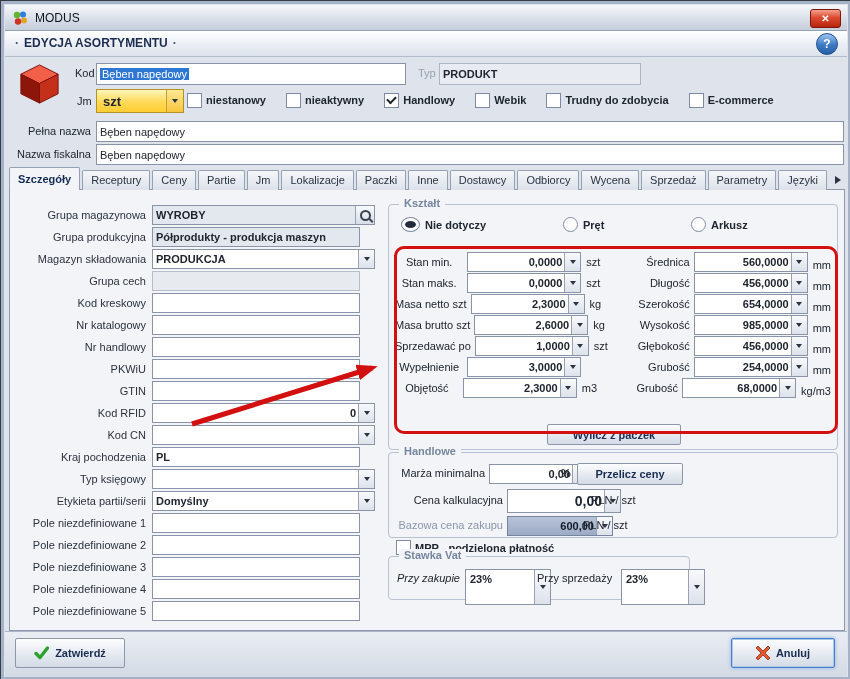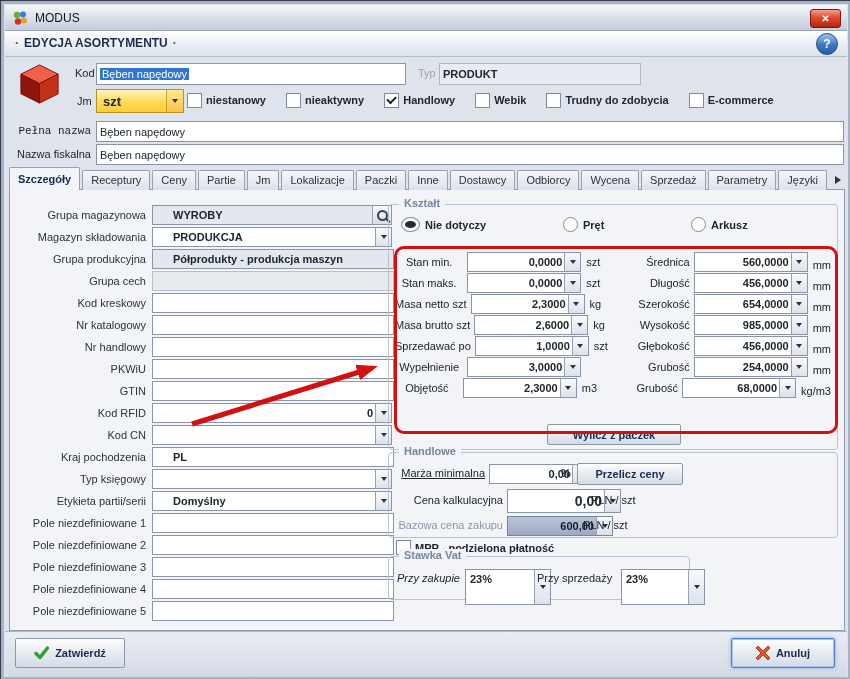--- a/index.html
+++ b/index.html
@@ -37,39 +37,39 @@
 #typ-label{left:417px;top:66px;color:#98a1b0;}
 #typ-field{left:438px;top:62px;width:194px;height:20px;background:#e8ebf1;border-color:#aeb6c5;font-weight:bold;}
 #jm-label{left:76px;top:94px;}
 .jm-combo{position:absolute;left:95px;top:88px;width:80px;height:22px;background:linear-gradient(#fff6bd,#ffd957 55%,#ffcc33);border:1px solid #b3922a;display:flex;align-items:center;font-weight:bold;font-size:13px;padding-left:6px;}
 .jm-combo .jbtn{position:absolute;right:0;top:0;bottom:0;width:16px;background:linear-gradient(#ffe894,#f8c63e);border-left:1px solid #c2a132;display:flex;align-items:center;justify-content:center;}
 .flags{position:absolute;left:186px;top:88px;height:22px;display:flex;align-items:center;}
 .cb{display:flex;align-items:center;margin-right:20px;}
 .cbox{width:13px;height:13px;background:#fff;border:1px solid #7f8aa0;margin-right:4px;position:relative;flex:none;}
 .cbox.checked::after{content:"";position:absolute;left:2px;top:2px;width:7px;height:4px;border-left:2px solid #1c222c;border-bottom:2px solid #1c222c;transform:rotate(-45deg);}
 .cb .t{font-weight:bold;}
-#pelna-label{left:0;top:124px;width:90px;font-family:Liberation Mono, monospace;}
+#pelna-label{left:0;top:124px;width:90px;}
 #pelna-input{left:95px;top:120px;width:740px;height:19px;}
 #fiskalna-label{left:0;top:147px;width:90px;}
 #fiskalna-input{left:95px;top:143px;width:740px;height:19px;}
 
 
 .tabbar{position:absolute;left:8px;top:167px;height:22px;display:flex;align-items:flex-end;z-index:3;}
 .tab{height:19px;line-height:19px;padding:0 8px;background:linear-gradient(#f4f6f9,#dce1ea);border:1px solid #95a0b3;border-bottom:none;border-radius:2px 2px 0 0;margin-right:2px;color:#2a3342;white-space:nowrap;}
 .tab.active{height:22px;line-height:22px;background:#f2f4f7;font-weight:bold;color:#132c55;}
 .tab-more{width:0;height:0;border:4px solid transparent;border-left:6px solid #2a3342;margin:0 0 6px 6px;}
 
 
 .panel{position:absolute;left:8px;top:188px;width:834px;height:440px;background:#f2f4f7;border:1px solid #8f99ac;}
 
 
 .left-col{position:absolute;left:6px;top:14px;}
 .lrow{display:flex;align-items:center;height:22px;}
 .lrow .ll{width:130px;text-align:right;padding-right:6px;color:#2c323e;white-space:nowrap;}
-.fv{position:relative;width:200px;height:18px;background:#fff;border:1px solid #8a94a8;display:flex;align-items:center;padding:0 20px;font-weight:bold;white-space:nowrap;overflow:hidden;}
+.fv{position:relative;width:200px;height:18px;background:#fff;border:1px solid #8a94a8;display:flex;align-items:center;padding:0 3px;font-weight:bold;white-space:nowrap;overflow:hidden;}
 .fv.ro{background:#e3e7ee;}
 .fv.dis{background:#e7eaef;border-color:#b6bdcb;}
 .fv.hasbtn{padding-right:18px;}
 .fv.num{justify-content:flex-end;}
 
 
 .gb{position:absolute;border:1px solid #b7c2d4;border-radius:4px;}
 .gbt{position:absolute;top:-8px;left:10px;background:#f2f4f7;padding:0 5px;font-weight:bold;color:#76869f;white-space:nowrap;}
 
 #gb-ksztalt{left:378px;top:14px;width:448px;height:244px;}
@@ -86,21 +86,21 @@
 .ku1{width:34px;padding-left:5px;white-space:nowrap;}
 .ku2{padding-left:5px;white-space:nowrap;margin-top:7px;}
 #wylicz-btn{position:absolute;left:158px;top:219px;width:132px;height:19px;}
 
 
 .red-box{position:absolute;left:384px;top:56px;width:438px;height:182px;border:3px solid #d21010;border-radius:10px;pointer-events:none;z-index:5;}
 .red-arrow{position:absolute;left:168px;top:160px;z-index:6;pointer-events:none;}
 
 
 #gb-handlowe{left:378px;top:262px;width:448px;height:84px;}
-#marza-label{left:0;top:14px;width:96px;text-decoration:underline;}
+#marza-label{left:0;top:14px;width:96px;}
 #marza-field{position:absolute;left:100px;top:11px;width:64px;}
 #marza-unit{left:172px;top:14px;}
 #przelicz-btn{position:absolute;left:188px;top:10px;width:104px;height:20px;}
 #cena-label{left:0;top:41px;width:114px;}
 #cena-field{position:absolute;left:118px;top:36px;width:78px;height:22px;font-size:14px;}
 #cena-unit{left:202px;top:41px;}
 #bazowa-label{left:0;top:66px;width:114px;color:#8b96ab;}
 #bazowa-field{position:absolute;left:118px;top:63px;width:70px;background:linear-gradient(#b7c3d8,#9dabc5);border-color:#76869e;color:#141c2c;}
 #bazowa-unit{left:194px;top:66px;}
 .mpp{position:absolute;left:386px;top:350px;display:flex;align-items:center;}
@@ -233,32 +233,32 @@
       <div class="lrow">
         <span class="ll">Grupa magazynowa</span>
         <div class="fv ro hasbtn">
             <span>WYROBY</span>
             <span class="sbtn">
               <span class="mag"></span>
             </span>
           </div>
       </div>
       <div class="lrow">
+        <span class="ll">Grupa produkcyjna</span>
+        <div class="fv ro">
+            <span>Półprodukty - produkcja maszyn</span>
+          </div>
+      </div>
+      <div class="lrow">
         <span class="ll">Magazyn składowania</span>
         <div class="fv hasbtn">
             <span>PRODUKCJA</span>
             <span class="dbtn">
               <span class="dar"></span>
             </span>
-          </div>
-      </div>
-      <div class="lrow">
-        <span class="ll">Grupa produkcyjna</span>
-        <div class="fv ro">
-            <span>Półprodukty - produkcja maszyn</span>
           </div>
       </div>
       <div class="lrow">
         <span class="ll">Grupa cech</span>
         <div class="fv dis">
             <span></span>
           </div>
       </div>
       <div class="lrow">
         <span class="ll">Kod kreskowy</span>

